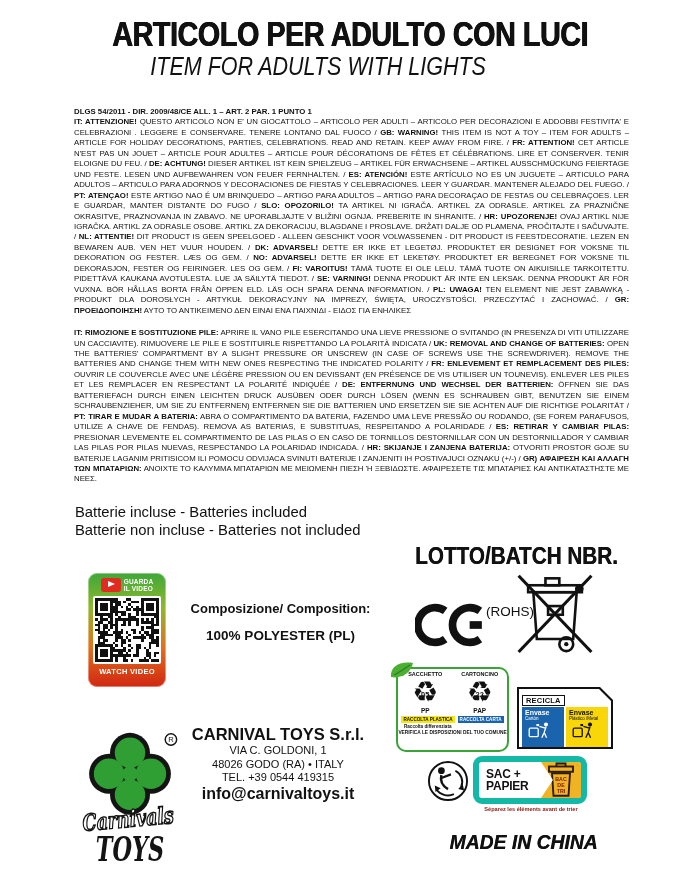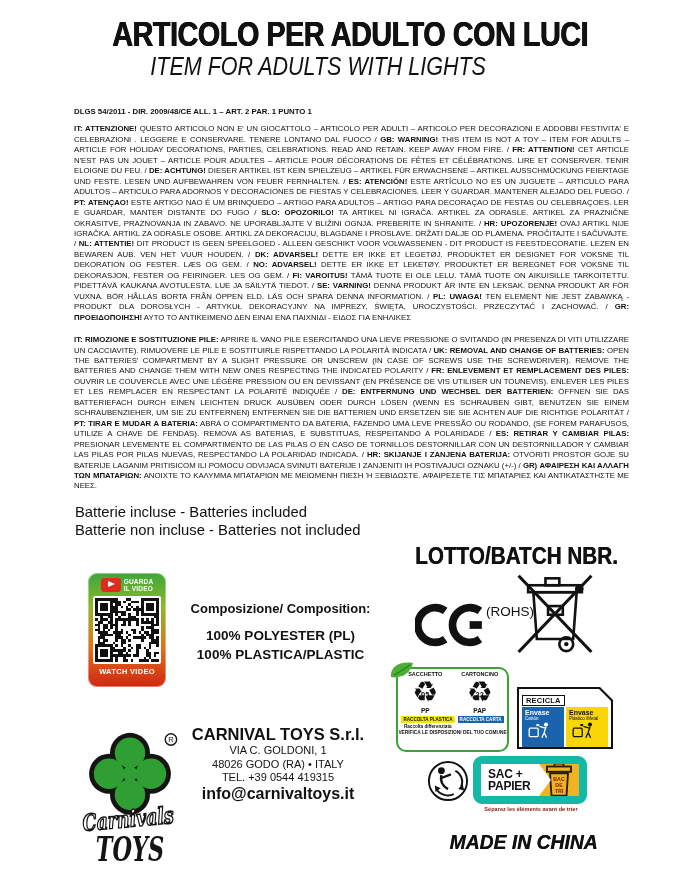--- a/index.html
+++ b/index.html
@@ -11,21 +11,21 @@
   .title-wrap{left:0;top:14px;width:700px;}
   .title{display:inline-block;font-size:35px;font-weight:bold;letter-spacing:-0.5px;
          transform:scaleX(0.82);transform-origin:center;
          text-shadow:0.6px 0 0 #111, -0.3px 0 0 #111;}
   .subtitle-wrap{left:0;top:52px;width:636px;}
   .subtitle{display:inline-block;font-size:25px;font-style:italic;letter-spacing:0px;
             transform:scaleX(0.86);transform-origin:center;}
   
   .legal{left:74px;top:107px;width:555px;font-size:7.8px;line-height:10.45px;text-align:justify;}
   .legal .hdr{font-weight:bold;text-align:left;}
-  .legal p{margin:7px 0 12px 0;}
+  .legal p{margin:0 0 12px 0;}
   
   .batt{left:75px;top:504px;font-size:14.8px;line-height:17.5px;}
   
   .batch{left:415px;top:543px;width:230px;font-size:23px;font-weight:bold;
          transform:scaleX(0.9);transform-origin:left;text-shadow:0.5px 0 0 #111;}
   
   .qrbox{left:88px;top:573px;width:78px;height:114px;border-radius:9px;
          background:linear-gradient(180deg,#3fa63a 0%,#8db92c 30%,#e1711d 65%,#d02712 100%);
          box-shadow:inset 0 0 0 1px rgba(255,255,255,.4);}
   .qrtop{display:flex;align-items:center;justify-content:center;gap:3px;height:23px;}
@@ -71,21 +71,21 @@
   .rec-panel .e1{font-size:7px;font-weight:bold;line-height:7px;}
   .rec-panel .e2{font-size:4.5px;line-height:5px;}
   
   .logo{left:80px;top:730px;width:100px;height:138px;}
   .company{left:172px;top:724px;width:212px;line-height:1.22;}
   .company .nm{font-size:16.5px;font-weight:bold;}
   .company .ad{font-size:11px;}
   .company .wb{font-size:16px;font-weight:bold;}
   
   .triman{left:426px;top:759px;width:44px;height:44px;}
-  .sacbox{left:473px;top:756px;width:114px;height:48px;border:8px solid #14b8a6;border-radius:9px;
+  .sacbox{left:473px;top:756px;width:114px;height:48px;border:6px solid #14b8a6;border-radius:9px;
           background:#fff;box-sizing:border-box;display:flex;align-items:stretch;overflow:hidden;}
   .sactxt{flex:1;display:flex;flex-direction:column;justify-content:center;padding-left:7px;
           font-size:12px;font-weight:bold;line-height:12.5px;letter-spacing:-0.2px;}
   .sacbin{width:40px;background:#f0b323;clip-path:polygon(0 0,100% 0,100% 100%,0 100%,30% 50%);
           display:flex;align-items:center;justify-content:center;}
   .sacnote{left:452px;top:806px;width:158px;text-align:center;font-size:5.6px;font-weight:bold;color:#8a2014;}
   
   .mic{left:418px;top:830px;width:210px;text-align:center;}
   .mic span{display:inline-block;font-size:21px;font-weight:bold;font-style:italic;
             transform:scaleX(0.92);text-shadow:0.4px 0 0 #111;}
@@ -368,21 +368,20 @@
           <rect x="0" y="18" width="7" height="7"></rect>
           <rect x="1" y="19" width="5" height="5" fill="#fff"></rect>
           <rect x="2" y="20" width="3" height="3"></rect>
         </svg></div>
     <div class="qrbot">WATCH VIDEO</div>
   </div>
 
   <div class="abs ctr comp">
     <div class="t">Composizione/ Composition:</div>
     <div class="l">100% POLYESTER (PL)</div>
-    <div class="l">100% PLASTICA/PLASTIC</div>
   </div>
 
   <svg class="abs" style="left:415px;top:597px;" width="72" height="56" viewBox="0 0 112 64" fill="none" stroke="#111">
     <path d="M 47 10 A 27 27 0 1 0 47 54" stroke-width="12"></path>
     <path d="M 101 10 A 27 27 0 1 0 101 54" stroke-width="12"></path>
     <path d="M 85 32 H 104" stroke-width="12"></path>
   </svg>
   <div class="abs rohs">(ROHS)</div>
 
   <svg class="abs" style="left:516px;top:569px;" width="78" height="88" viewBox="0 0 90 100" fill="none" stroke="#111">

